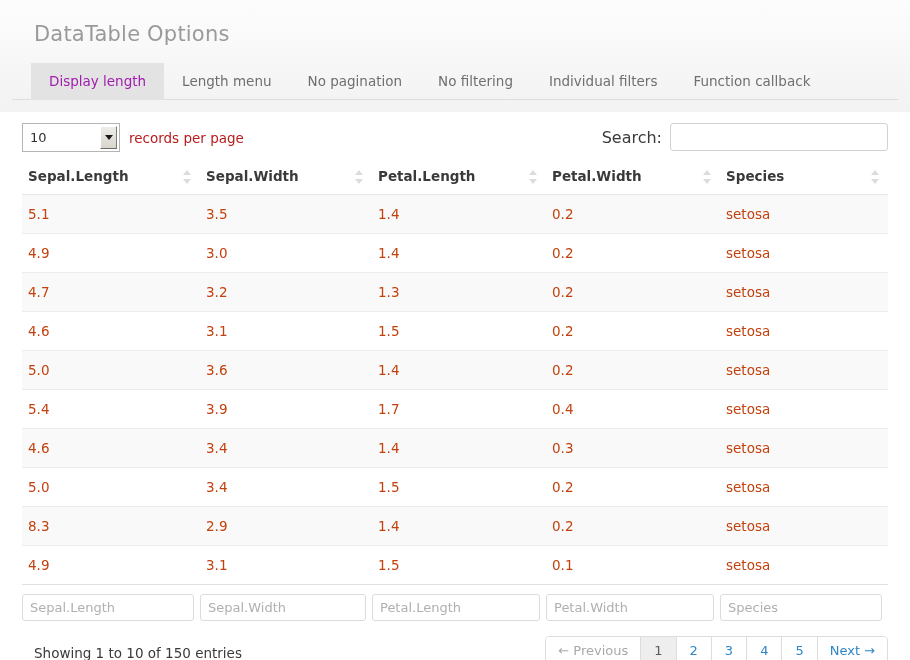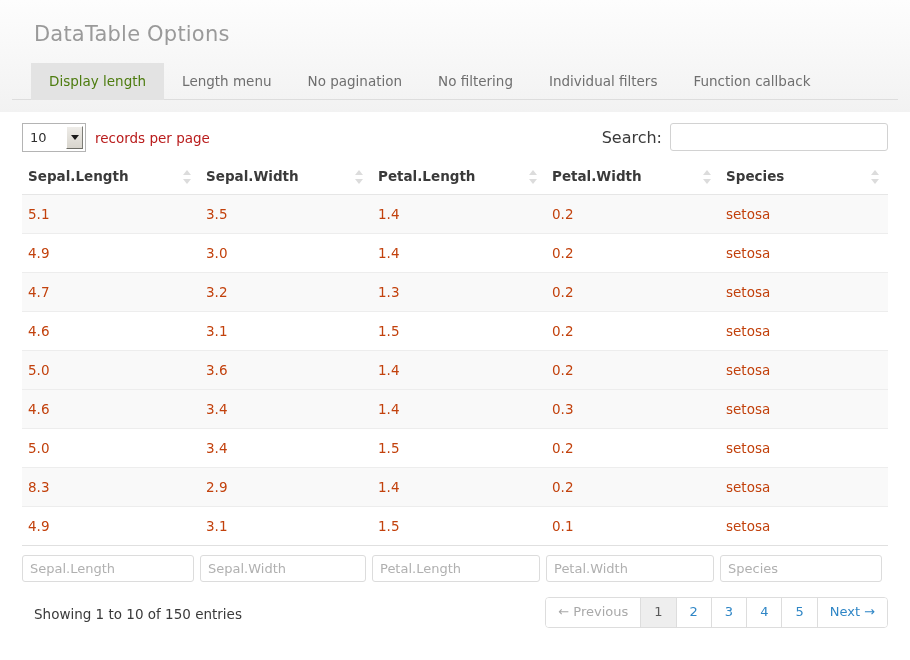--- a/index.html
+++ b/index.html
@@ -48,41 +48,41 @@
     cursor: pointer;
     white-space: nowrap;
     background: transparent;
     border: 1px solid transparent;
     border-bottom: none;
     position: relative;
     top: 1px;
   }
   .tab.active {
     background: #e3e3e3;
-    color: #4d7c0f;
+    color: #a21caf;
     border-color: transparent;
   }
 
   
   .controls {
     position: relative;
     height: 47px;
     padding: 0 22px;
   }
   .length-wrap {
     position: absolute;
     left: 22px; top: 11px;
     display: flex;
     align-items: center;
     font-size: 13.5px;
     color: #3c3c3c;
   }
   .gtk-select {
     position: relative;
-    width: 64px;
+    width: 98px;
     height: 29px;
     border: 1px solid #b4b4b4;
     background: #ffffff;
     display: flex;
     align-items: center;
     cursor: pointer;
   }
   .gtk-select .val {
     font-size: 13px;
     color: #2f2f2f;
@@ -335,20 +335,27 @@
             <td>0.2</td>
             <td>setosa</td>
           </tr>
           <tr class="odd">
             <td>5.0</td>
             <td>3.6</td>
             <td>1.4</td>
             <td>0.2</td>
             <td>setosa</td>
           </tr>
+          <tr class="even">
+            <td>5.4</td>
+            <td>3.9</td>
+            <td>1.7</td>
+            <td>0.4</td>
+            <td>setosa</td>
+          </tr>
           <tr class="odd">
             <td>4.6</td>
             <td>3.4</td>
             <td>1.4</td>
             <td>0.3</td>
             <td>setosa</td>
           </tr>
           <tr class="even">
             <td>5.0</td>
             <td>3.4</td>

